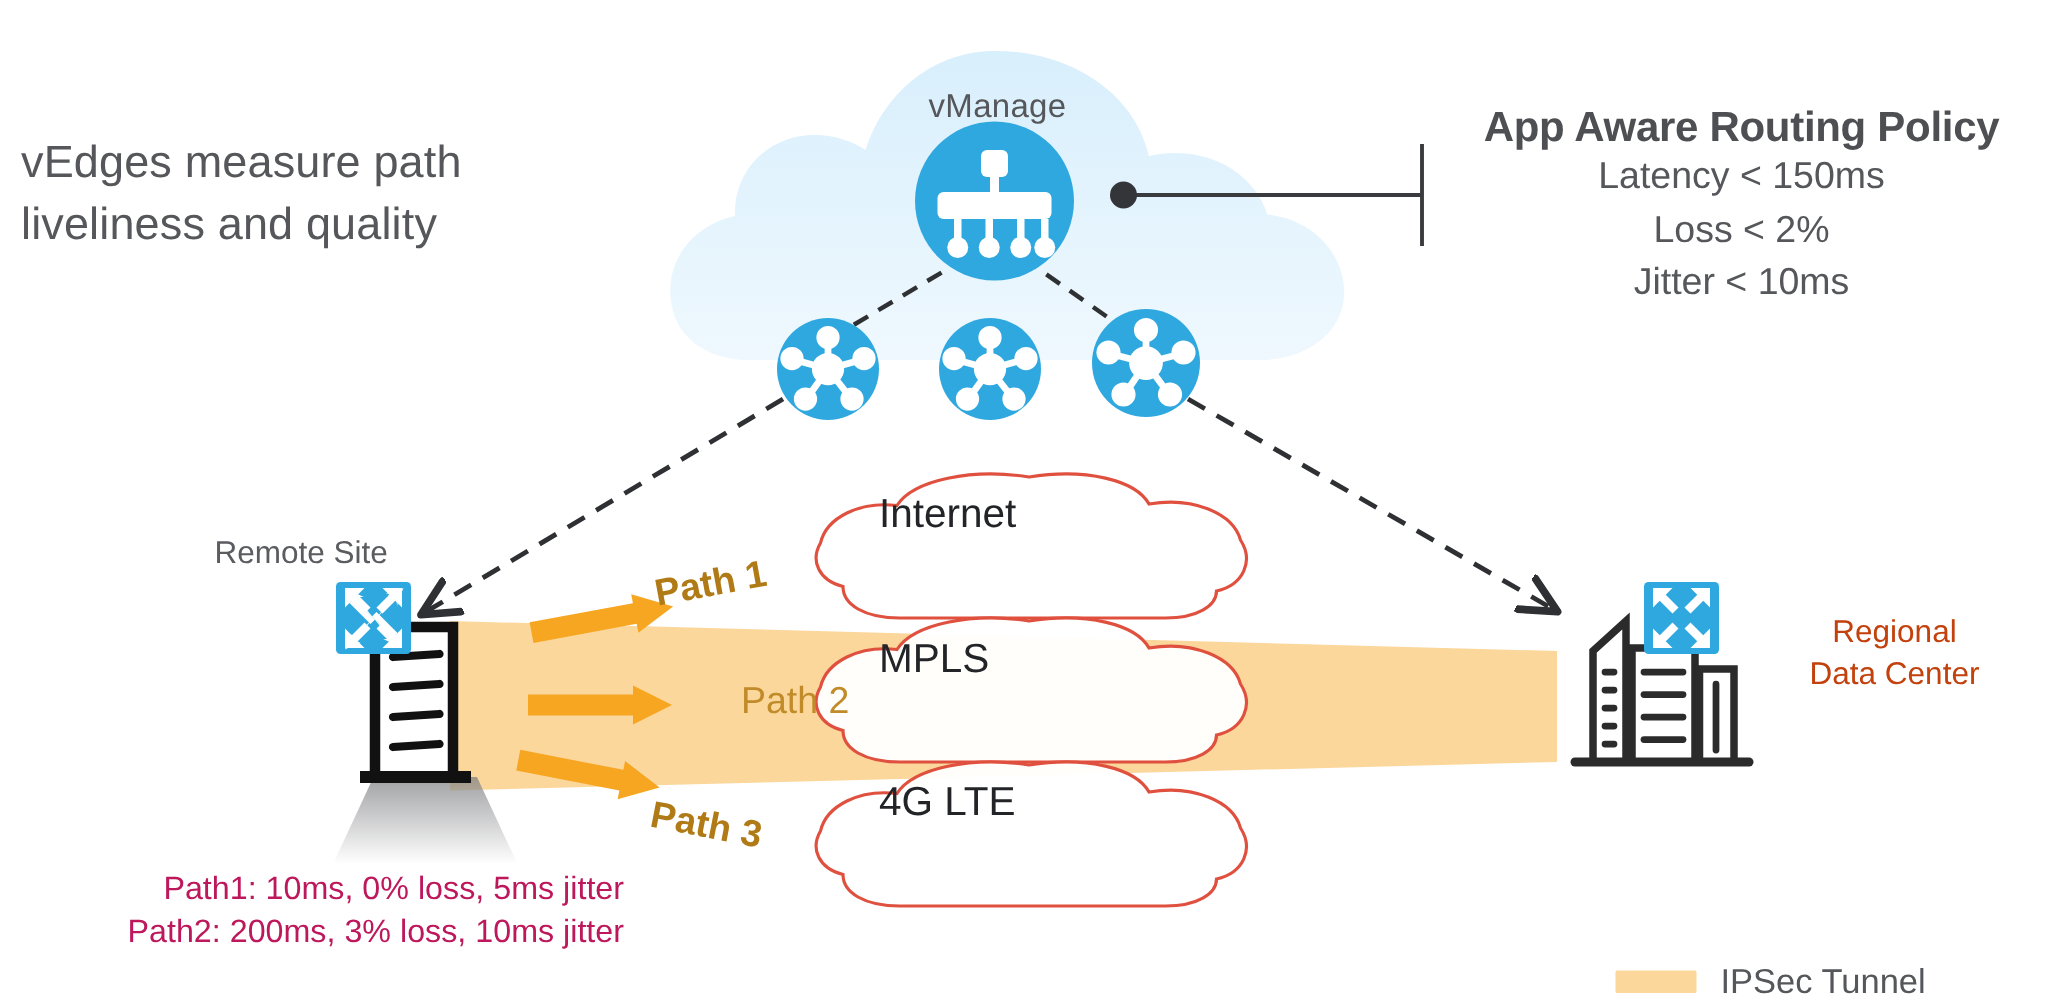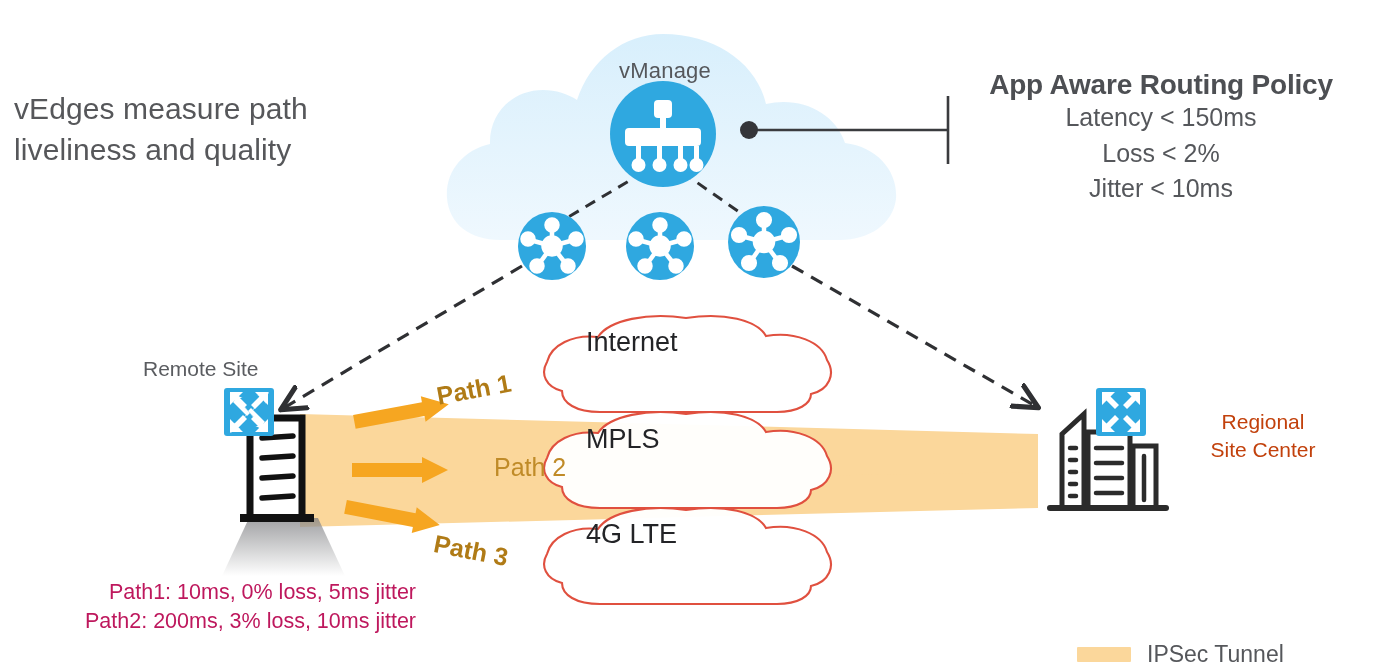--- a/index.html
+++ b/index.html
@@ -426,21 +426,21 @@
     <div class="policy-line">Loss &lt; 2%</div>
     <div class="policy-line">Jitter &lt; 10ms</div>
   </div>
 
   <div class="abs" id="vmanage-label">vManage</div>
 
   <div class="abs" id="remote-site-label">Remote Site</div>
 
   <div class="abs" id="dc-label">
     <div>Regional</div>
-    <div>Site Center</div>
+    <div>Data Center</div>
   </div>
 
   <div class="abs cloud-label" id="label-internet">Internet</div>
   <div class="abs cloud-label" id="label-mpls">MPLS</div>
   <div class="abs cloud-label" id="label-lte">4G LTE</div>
 
   <div class="abs path-label" id="label-path1">Path 1</div>
   <div class="abs path-label" id="label-path2">Path 2</div>
   <div class="abs path-label" id="label-path3">Path 3</div>
 

